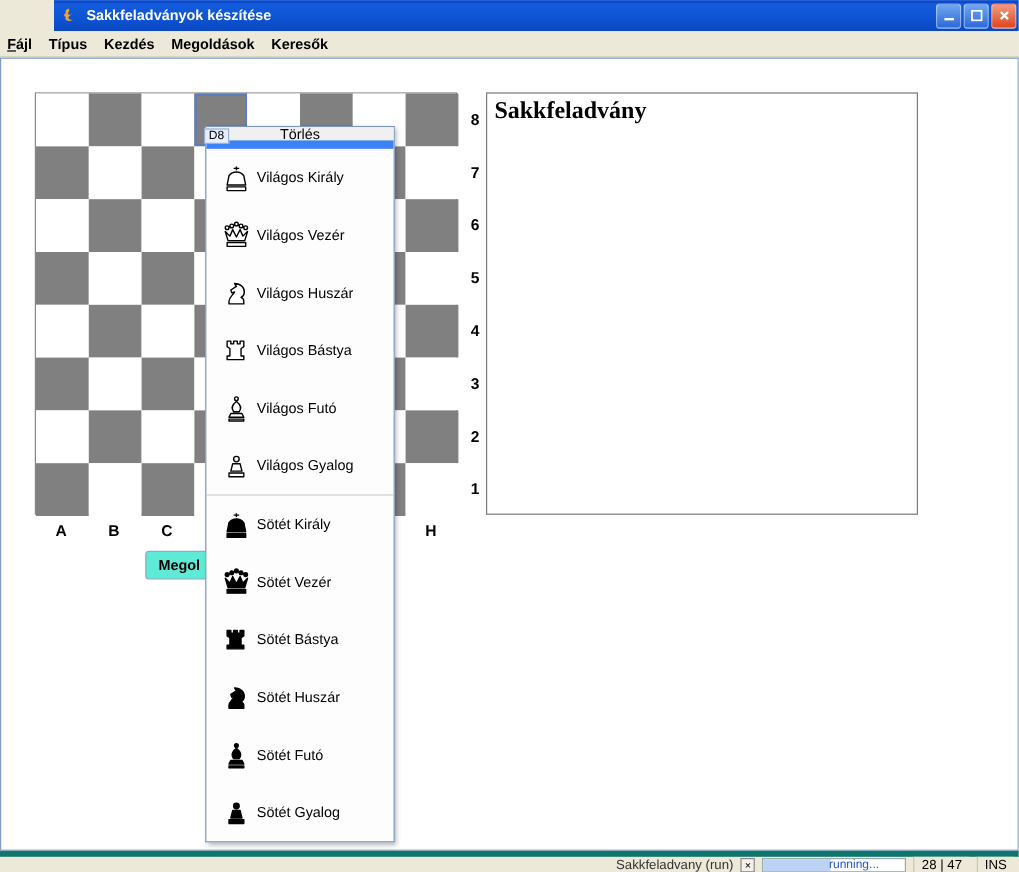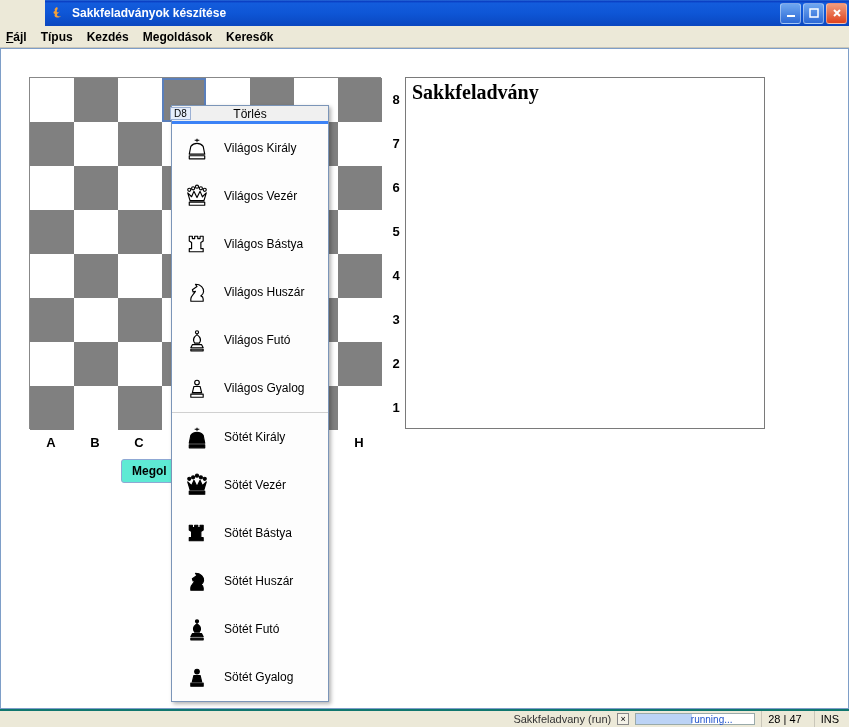--- a/index.html
+++ b/index.html
@@ -113,48 +113,47 @@
     position: absolute;
     left: 170px; top: 56px;
     width: 158px;
     background: #fdfdfd;
     border: 1px solid #7b95b8;
     box-shadow: 2px 2px 4px rgba(0,0,0,.3);
     z-index: 10;
   }
   .popup-header {
     background: #f0f0f0;
-    border-bottom: 3px solid #3b82f6;
+    border-bottom: 7px solid #3b82f6;
     height: 18px;
     display:flex; align-items:center;
     font-size:11px;
     position: relative;
   }
   .popup-header .badge {
     position:absolute; left:-2px; top:1px;
     font-size:10px;
     background:#e6eefb; border:1px solid #9bb0d4;
     padding:0 3px;
   }
   .popup-header .hlabel { flex:1; text-align:center; font-size:12px;}
   .popup-item {
     display:flex; align-items:center;
     height: 48px;
     padding: 0 8px;
-    gap: 10px;
     font-size: 12px;
     cursor: default;
   }
   .popup-sep { height:1px; background:#d0d0d0; margin:0;}
   .piece-svg { width:34px; height:34px; flex-shrink:0; display:flex; align-items:center; justify-content:center;}
   .statusbar {
     position: absolute;
     left:0; right:0; bottom:0; height:18px;
     background:#ece9d8;
-    border-top:2px solid #0f766e;
+    border-top:5px solid #0f766e;
     display:flex; align-items:center;
     font-size:11px;
     padding: 0 4px;
     gap: 6px;
   }
   .statusbar .spacer { flex:1; }
   .statusbar .run-label { color:#333; }
   .statusbar .xbox { border:1px solid #888; width:12px; height:12px; display:inline-flex; align-items:center; justify-content:center; font-size:9px; background:#f4f2e8;}
   .statusbar .progress {
     width:120px; height:12px; border:1px solid #9aa;
@@ -327,32 +326,32 @@
           <span class="piece-svg">
             <svg viewBox="0 0 44 36" width="34" height="34">
               <path d="M10 14l3 10h18l3-10-5 5-3-7-4 8-4-8-3 7zM12 26h20v4H12zM10 10a2 2 0 104 0 2 2 0 00-4 0zm20 0a2 2 0 104 0 2 2 0 00-4 0zm-10-4a2 2 0 104 0 2 2 0 00-4 0zm-5 2a2 2 0 104 0 2 2 0 00-4 0zm10 0a2 2 0 104 0 2 2 0 00-4 0z" fill="#fff" stroke="#000" stroke-width="1.5" stroke-linejoin="round"></path>
             </svg>
           </span>
           <span>Világos Vezér</span>
         </div>
         <div class="popup-item">
           <span class="piece-svg">
             <svg viewBox="0 0 44 36" width="34" height="34">
+              <path d="M14 30h16v-3c0-3-3-4-3-4 4-2 5-8 1-12-2-2-5-3-8-3l2 3-6 4 1 3 3-1c-2 4-6 6-6 10z" fill="#fff" stroke="#000" stroke-width="1.5" stroke-linejoin="round"></path>
+            </svg>
+          </span>
+          <span>Világos Huszár</span>
+        </div>
+        <div class="popup-item">
+          <span class="piece-svg">
+            <svg viewBox="0 0 44 36" width="34" height="34">
               <path d="M12 8h4v3h3V8h4v3h3V8h4v6l-3 2v8h3v4H12v-4h3v-8l-3-2z" fill="#fff" stroke="#000" stroke-width="1.5" stroke-linejoin="round"></path>
             </svg>
           </span>
           <span>Világos Bástya</span>
-        </div>
-        <div class="popup-item">
-          <span class="piece-svg">
-            <svg viewBox="0 0 44 36" width="34" height="34">
-              <path d="M14 30h16v-3c0-3-3-4-3-4 4-2 5-8 1-12-2-2-5-3-8-3l2 3-6 4 1 3 3-1c-2 4-6 6-6 10z" fill="#fff" stroke="#000" stroke-width="1.5" stroke-linejoin="round"></path>
-            </svg>
-          </span>
-          <span>Világos Huszár</span>
         </div>
         <div class="popup-item">
           <span class="piece-svg">
             <svg viewBox="0 0 44 36" width="34" height="34">
               <path d="M22 6a2 2 0 100 4 2 2 0 000-4zm0 5c-4 3-6 7-3 11h6c3-4 1-8-3-11zM16 24h12l2 4H14zM14 30h16v2H14z" fill="#fff" stroke="#000" stroke-width="1.5" stroke-linejoin="round"></path>
             </svg>
           </span>
           <span>Világos Futó</span>
         </div>
         <div class="popup-item">

